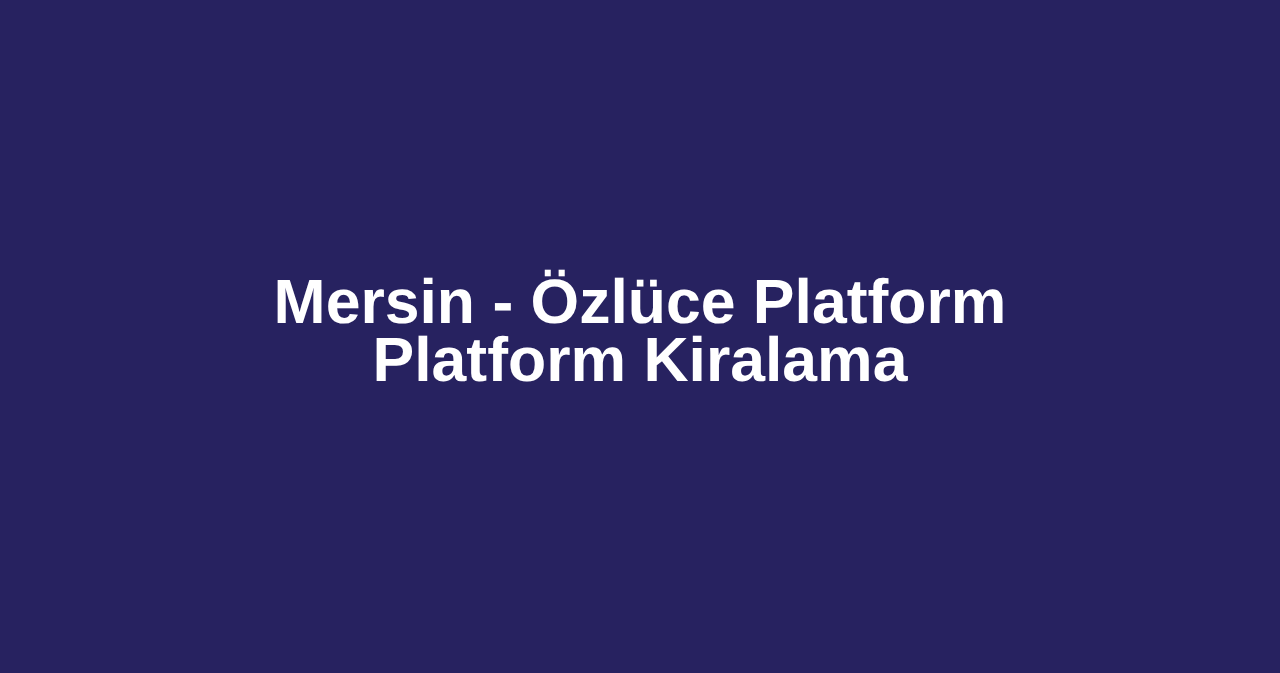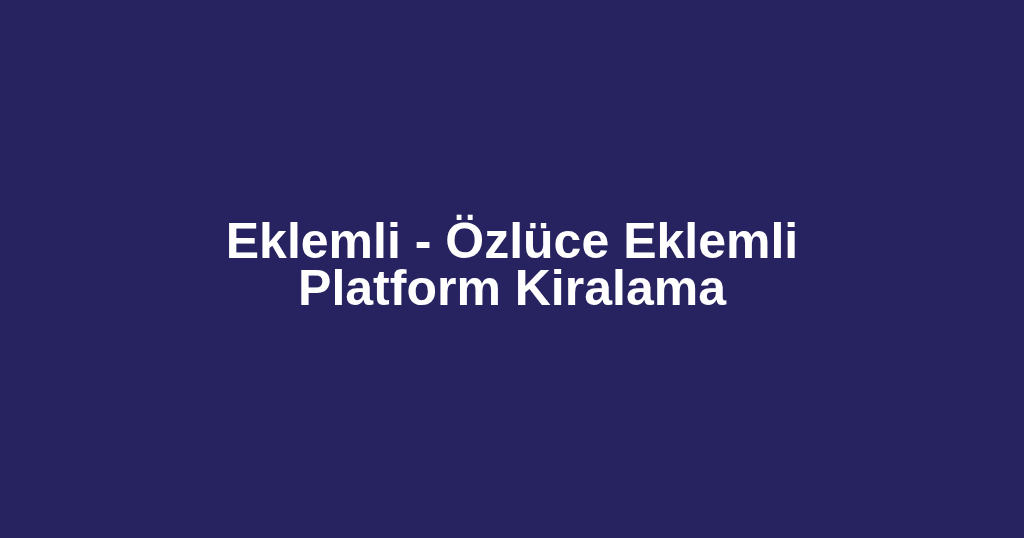--- a/index.html
+++ b/index.html
@@ -52,17 +52,17 @@
     -webkit-font-smoothing: antialiased;
   }
 </style>
 </head>
 <body>
 
 <div class="og-card" style="background: rgb(39, 34, 96);">
 
   <div class="title-block">
 
-    <h1 class="og-title" style="color: rgb(255, 255, 255);">Eklemli - Özlüce Eklemli Platform Kiralama</h1>
+    <h1 class="og-title" style="color: rgb(255, 255, 255);">Mersin - Özlüce Platform Platform Kiralama</h1>
 
   </div>
 
 </div>
 
 </body></html>

